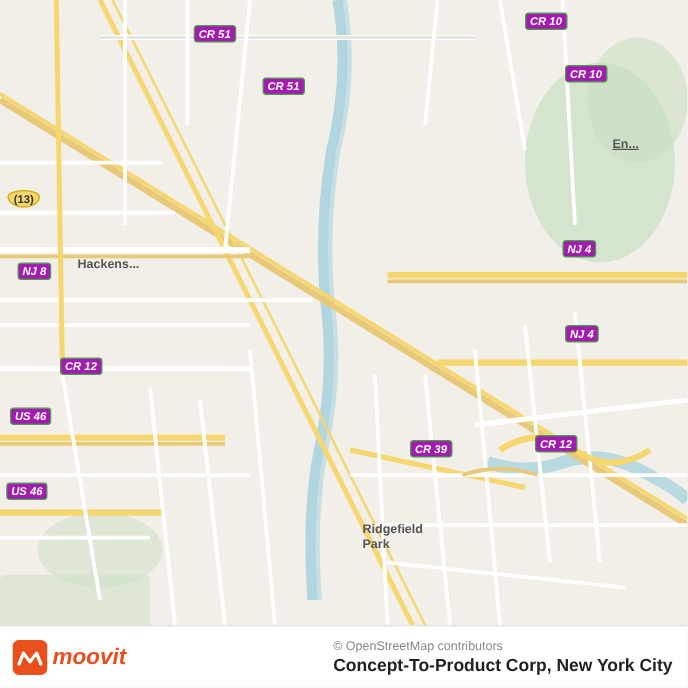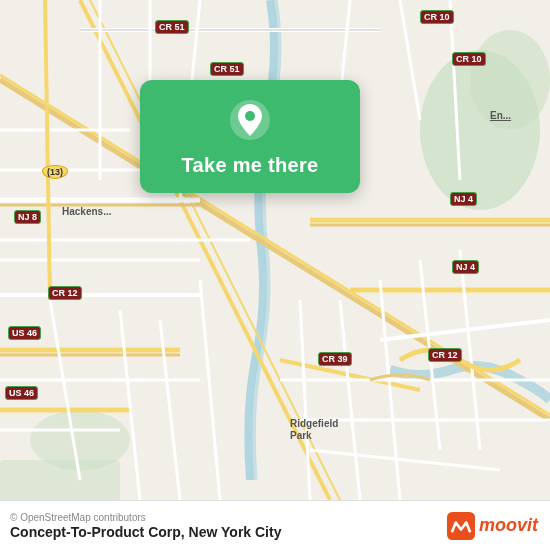--- a/index.html
+++ b/index.html
@@ -118,24 +118,25 @@
       border-radius: 3px;
       font-size: 9px;
       font-weight: bold;
       color: #333;
       padding: 1px 3px;
       z-index: 5;
       white-space: nowrap;
     }
 
     .road-badge-green {
-      background: #7f1d1d;
+      background: #a21caf;
       border-color: #4a9e4a;
       color: white;
       border-radius: 3px;
+      font-style: italic;
     }
 
     .road-badge-yellow {
       background: #f5d76e;
       border-color: #d4a800;
       color: #333;
       border-radius: 50% 50% 50% 50% / 40% 40% 60% 60%;
       padding: 1px 4px;
     }
 
@@ -227,53 +228,44 @@
     <path d="M 400 360 Q 430 340 460 360 Q 490 380 520 360" stroke="#f5d76e" stroke-width="5" fill="none"></path>
     <path d="M 370 380 Q 400 370 430 380" stroke="#e8c97a" stroke-width="3" fill="none"></path>
 
   </svg>
 
   <div class="road-badge road-badge-green" style="top:10px; left:420px;">CR 10</div>
   <div class="road-badge road-badge-green" style="top:20px; left:155px;">CR 51</div>
   <div class="road-badge road-badge-green" style="top:62px; left:210px;">CR 51</div>
   <div class="road-badge road-badge-green" style="top:52px; left:452px;">CR 10</div>
 
-  <div class="road-badge road-badge-yellow" style="top:165px; left:6px;margin-left:36px;">(13)</div>
+  <div class="road-badge road-badge-yellow" style="top:152px; left:6px;">(13)</div>
   <div class="road-badge road-badge-green" style="top:210px; left:14px;">NJ 8</div>
   <div class="road-badge road-badge-green" style="top:192px; left:450px;">NJ 4</div>
   <div class="road-badge road-badge-green" style="top:260px; left:452px;">NJ 4</div>
 
   <div class="road-badge road-badge-green" style="top:286px; left:48px;">CR 12</div>
   <div class="road-badge road-badge-green" style="top:348px; left:428px;">CR 12</div>
-  <div class="road-badge road-badge-green" style="top:352px; left:318px;">CR 39</div>
+  <div class="road-badge road-badge-green" style="top:352px; left:328px;">CR 39</div>
 
   <div class="road-badge road-badge-green" style="top:326px; left:8px;">US 46</div>
   <div class="road-badge road-badge-green" style="top:386px; left:5px;">US 46</div>
 
   <div class="place-label" style="top:206px; left:62px;">Hackens...</div>
   <div class="place-label" style="top:418px; left:290px; text-align:left; line-height:12px;">Ridgefield<br>Park</div>
   <div class="place-label" style="top:110px; left:490px;text-decoration:underline;">En...</div>
 
-  <div id="popup-card">
-
-    <svg id="location-pin-icon" viewBox="0 0 44 44" xmlns="http://www.w3.org/2000/svg">
-      <circle cx="22" cy="22" r="20" fill="white" opacity="0.25"></circle>
-      <path d="M22 6 C15.4 6 10 11.4 10 18 C10 26 22 38 22 38 C22 38 34 26 34 18 C34 11.4 28.6 6 22 6Z" fill="white"></path>
-      <circle cx="22" cy="18" r="5" fill="#3dba6e"></circle>
-    </svg>
-    <button id="take-me-there-btn">Take me there</button>
-  </div>
 </div>
 
 <div id="bottom-bar">
-  <div id="bottom-left">
-    <span id="copyright-text">© OpenStreetMap contributors</span>
-    <span id="location-title">Concept-To-Product Corp, New York City</span>
-  </div>
   <div id="moovit-logo">
 
     <svg id="moovit-icon" viewBox="0 0 32 32" xmlns="http://www.w3.org/2000/svg">
       <rect width="32" height="32" rx="6" fill="#e94e1b"></rect>
       <path d="M6 22 L10 12 L16 20 L22 12 L26 22" stroke="white" stroke-width="3" fill="none" stroke-linecap="round" stroke-linejoin="round"></path>
     </svg>
     <span id="moovit-text">moovit</span>
   </div>
+  <div id="bottom-left">
+    <span id="copyright-text">© OpenStreetMap contributors</span>
+    <span id="location-title">Concept-To-Product Corp, New York City</span>
+  </div>
 </div>
 
 </body></html>

